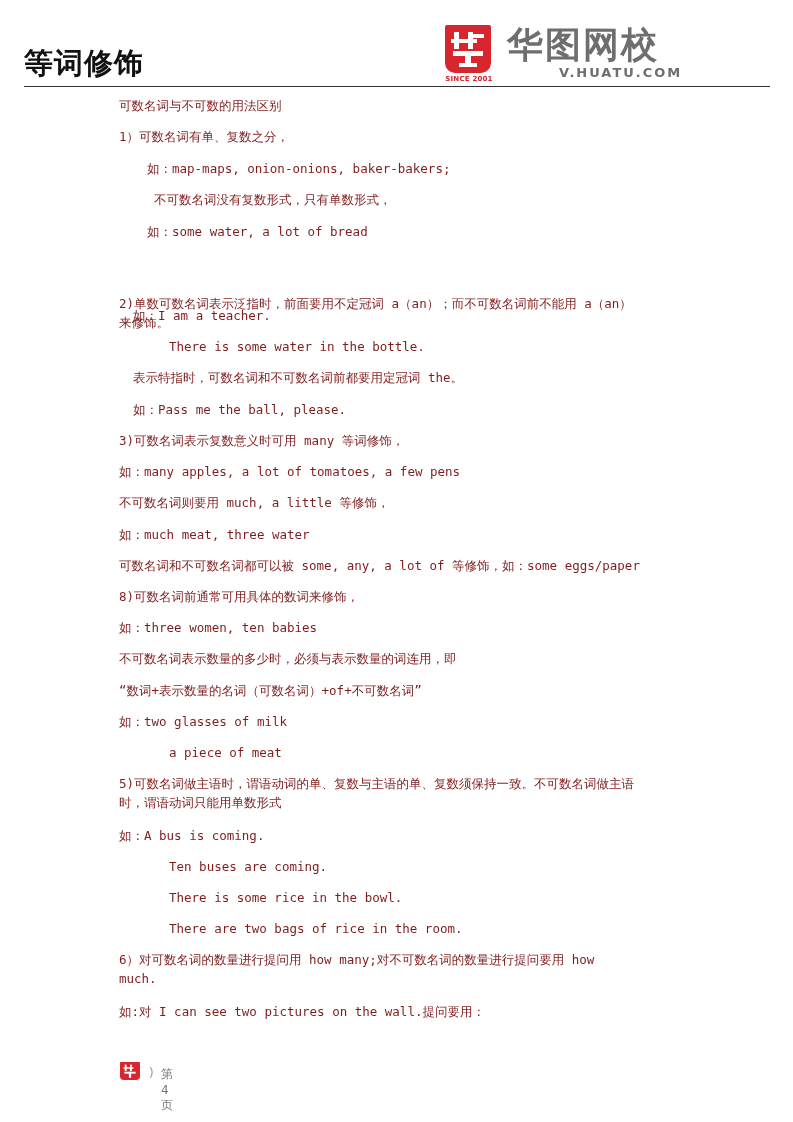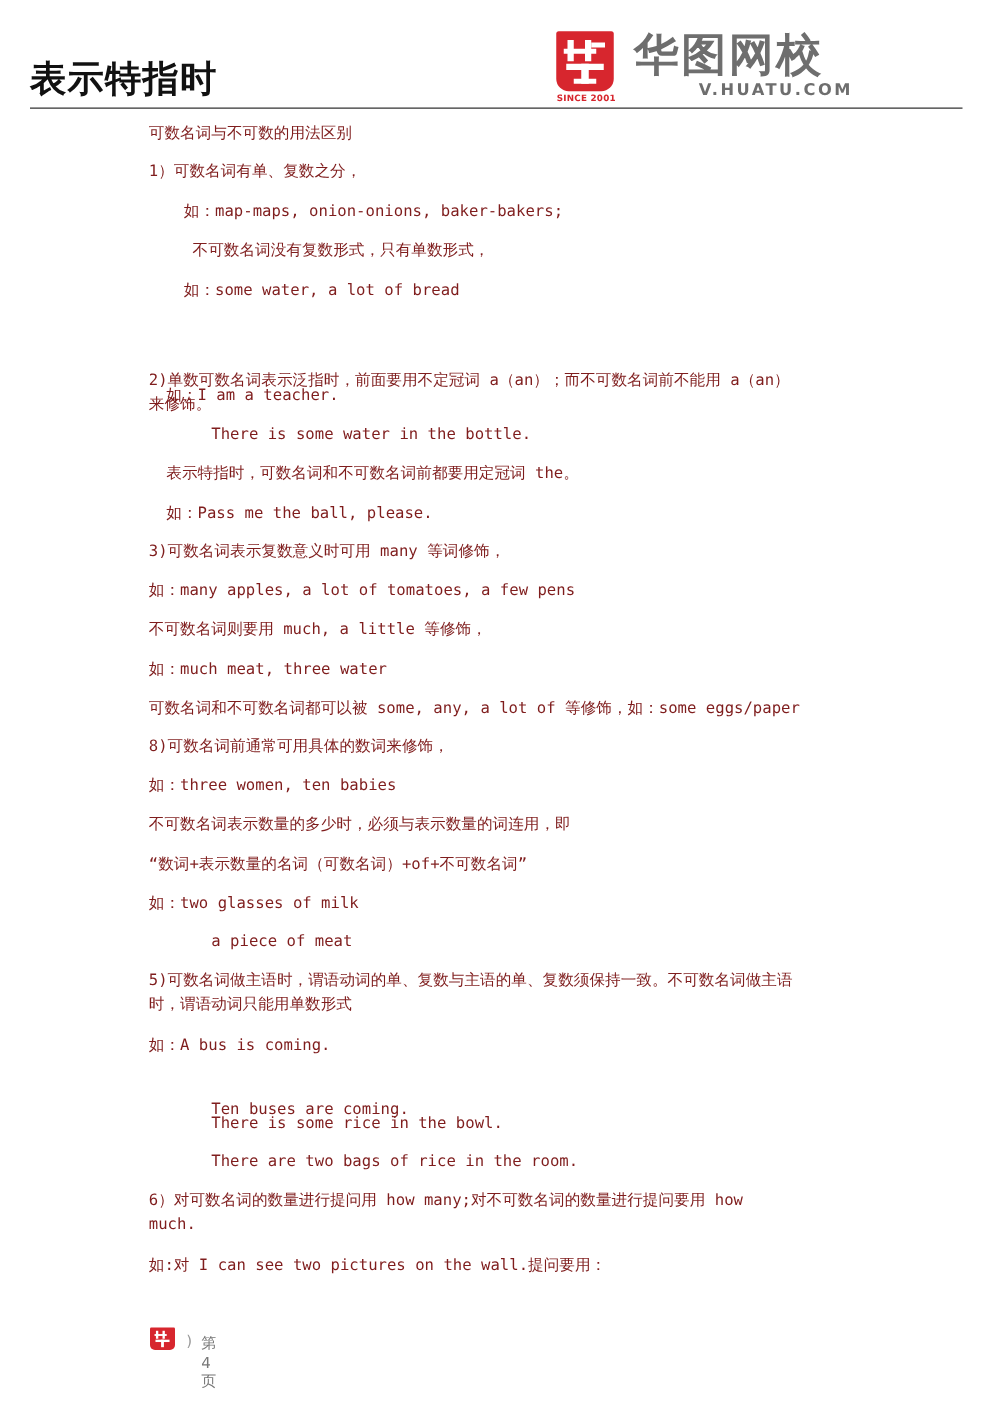--- a/index.html
+++ b/index.html
@@ -25,21 +25,21 @@
     .footer { position: absolute; left: 119px; top: 1062px; height: 26px; }
     .footer-logo { position: absolute; left: 0; top: 0; width: 24px; height: 26px; }
     .footer-shield { position: absolute; left: 1px; top: 0; width: 20px; height: 18px; background: #d7262e; border-radius: 1px 1px 4px 4px; }
     .footer-paren { position: absolute; left: 30px; top: 4px; font-size: 12px; color: #999; }
     .footer-page { position: absolute; left: 42px; top: 4px; font-size: 12px; color: #777; font-family: "DejaVu Sans", sans-serif; }
   </style>
 </head>
 <body>
 
 <div>
-  <div class="header-title">表示特指时</div>
+  <div class="header-title">等词修饰</div>
   <div class="logo">
     <div class="shield">
       <svg width="46" height="48" viewBox="0 0 46 48">
         <rect x="9" y="7" width="5" height="17" fill="#fff"></rect>
         <rect x="23" y="7" width="5" height="17" fill="#fff"></rect>
         <rect x="6" y="14" width="26" height="4" fill="#fff"></rect>
         <rect x="28" y="9" width="11" height="4" fill="#fff"></rect>
         <rect x="8" y="26" width="30" height="5" fill="#fff"></rect>
         <rect x="20" y="26" width="6" height="16" fill="#fff"></rect>
         <rect x="14" y="38" width="18" height="4" fill="#fff"></rect>
@@ -69,21 +69,21 @@
     <div class="line" style="top: 429px; left: 0px;">如：much meat, three water</div>
     <div class="line" style="top: 460px; left: 0px;">可数名词和不可数名词都可以被 some, any, a lot of 等修饰，如：some eggs/paper</div>
     <div class="line" style="top: 491px; left: 0px;">8)可数名词前通常可用具体的数词来修饰，</div>
     <div class="line" style="top: 522px; left: 0px;">如：three women, ten babies</div>
     <div class="line" style="top: 553px; left: 0px;">不可数名词表示数量的多少时，必须与表示数量的词连用，即</div>
     <div class="line" style="top: 585px; left: 0px;">“数词+表示数量的名词（可数名词）+of+不可数名词”</div>
     <div class="line" style="top: 616px; left: 0px;">如：two glasses of milk</div>
     <div class="line" style="top: 647px; left: 50px;">a piece of meat</div>
     <div class="line wrap" style="top: 678px; left: 0px; width: 520px;">5)可数名词做主语时，谓语动词的单、复数与主语的单、复数须保持一致。不可数名词做主语时，谓语动词只能用单数形式</div>
     <div class="line" style="top: 730px; left: 0px;">如：A bus is coming.</div>
-    <div class="line" style="top: 761px; left: 50px; margin-top: 20px;">Ten buses are coming.</div>
+    <div class="line" style="top: 761px; left: 50px;">Ten buses are coming.</div>
     <div class="line" style="top: 792px; left: 50px;">There is some rice in the bowl.</div>
     <div class="line" style="top: 823px; left: 50px;">There are two bags of rice in the room.</div>
     <div class="line wrap" style="top: 854px; left: 0px; width: 520px;">6）对可数名词的数量进行提问用 how many;对不可数名词的数量进行提问要用 how much.</div>
     <div class="line" style="top: 906px; left: 0px;">如:对 I can see two pictures on the wall.提问要用：</div>
   </div>
 
 <div class="footer">
   <div class="footer-logo">
     <div class="footer-shield">
       <svg width="20" height="18" viewBox="0 0 46 48">

